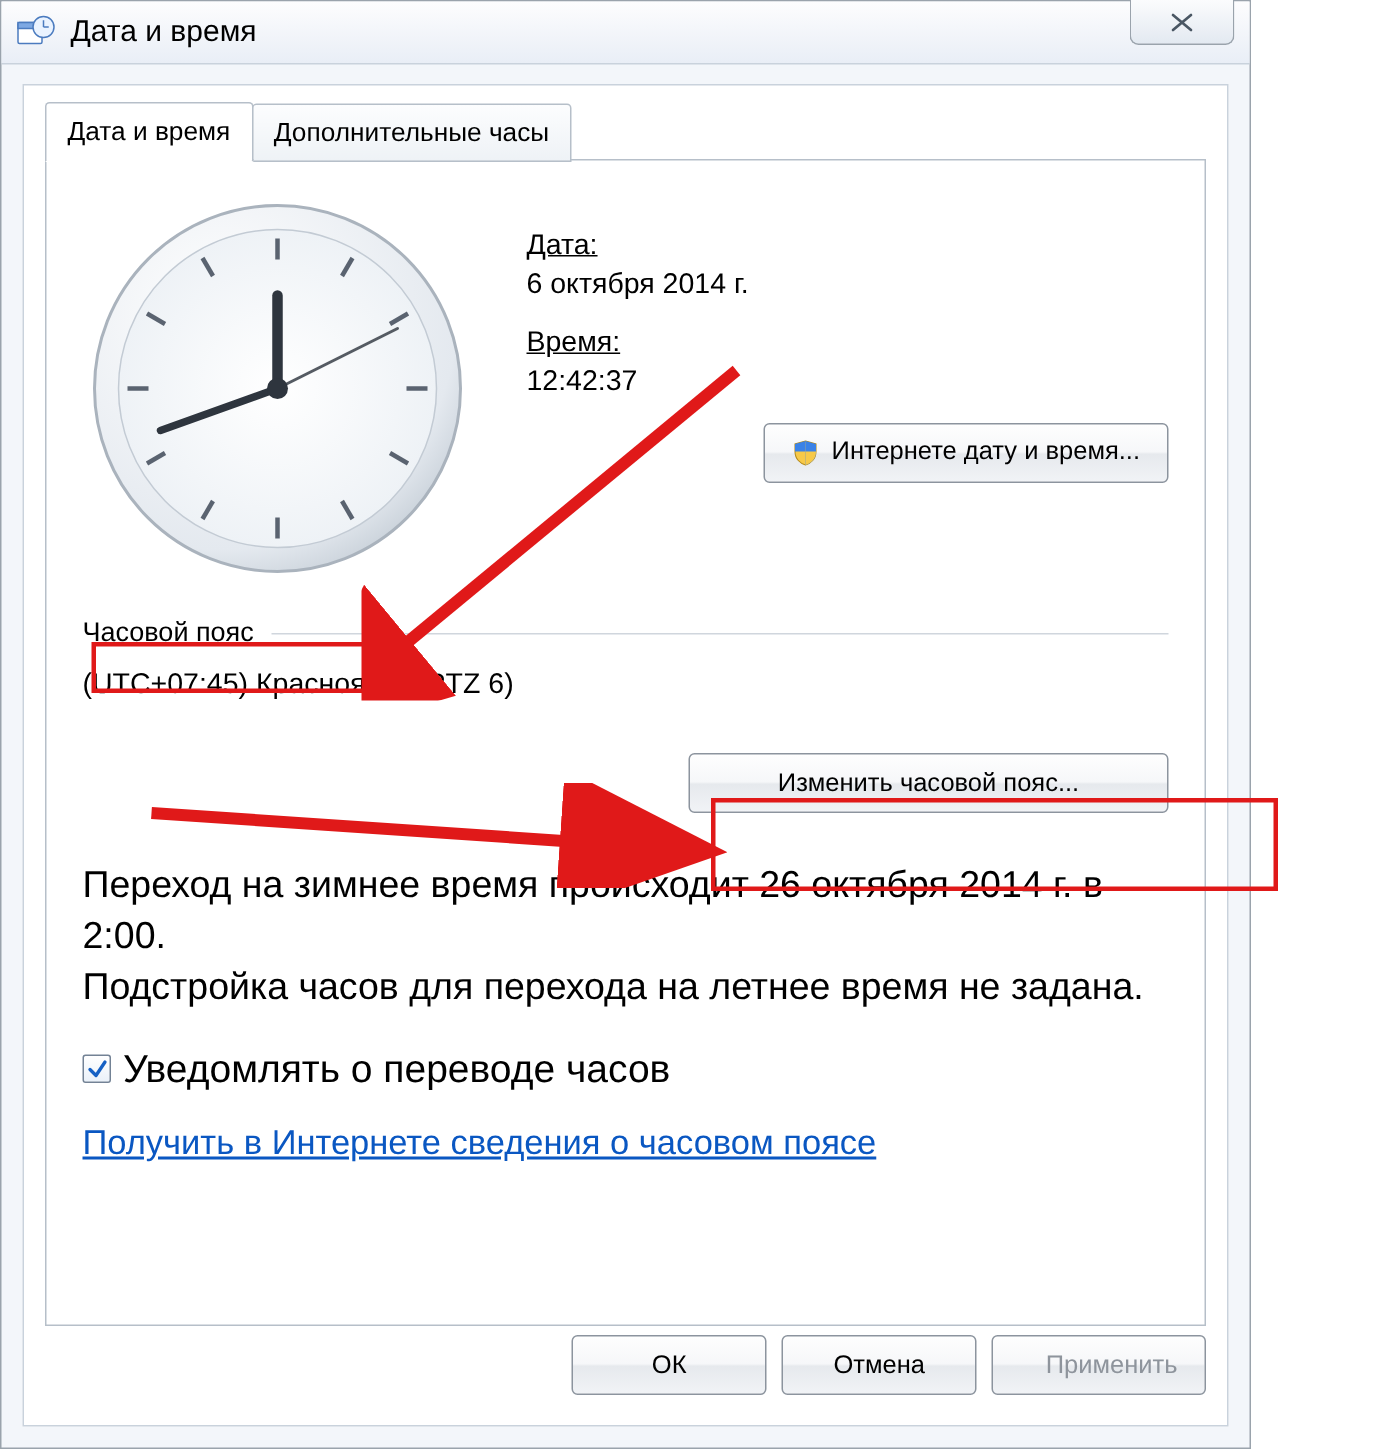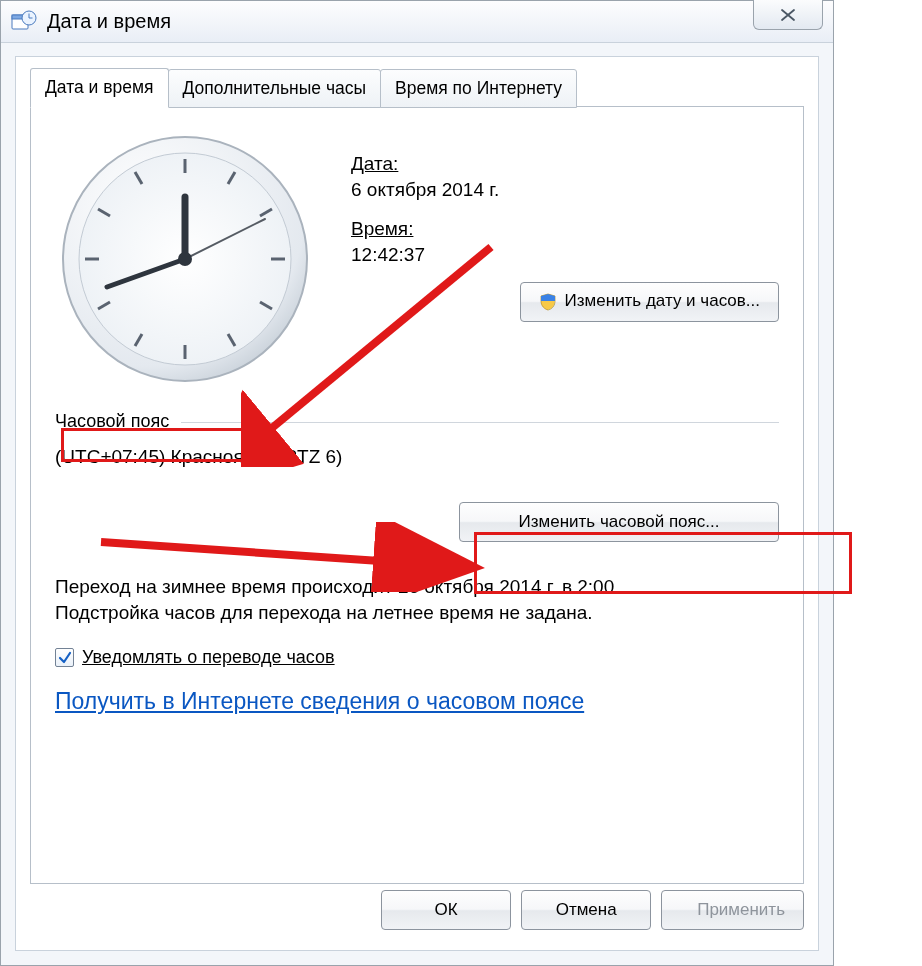--- a/index.html
+++ b/index.html
@@ -28,22 +28,22 @@
   .value{margin-bottom:14px;}
   .btnbar{display:flex;justify-content:flex-end;margin-top:6px;position:relative;}
   .button{min-width:200px;height:40px;padding:0 18px;border:1px solid #8c949e;border-radius:4px;background:linear-gradient(#fefefe 0%,#f6f7f9 48%,#e6e9ed 52%,#f1f3f6 100%);font-size:17px;display:inline-flex;align-items:center;justify-content:center;gap:8px;cursor:default;}
   .shield{width:18px;height:18px;}
   .group{margin-top:22px;}
   .group-hr{display:flex;align-items:center;gap:12px;}
   .group-title{font-size:18px;}
   .group-line{flex:1;height:1px;background:#d0d6dd;position:relative;top:1px;}
   .tz{margin-top:14px;font-size:19px;}
   .btnbar2{display:flex;justify-content:flex-end;margin-top:34px;text-align:right;}
-  .dst-text{margin-top:32px;font-size:19px;line-height:1.35;}
-  .chkrow{margin-top:22px;display:flex;align-items:center;gap:8px;font-size:18px;text-decoration:underline;}
+  .dst-text{margin-top:32px;font-size:25px;line-height:1.35;}
+  .chkrow{margin-top:22px;display:flex;align-items:center;gap:8px;font-size:26px;}
   .chk{width:19px;height:19px;border:1px solid #738295;border-radius:2px;background:linear-gradient(#fff,#eaf1f9);display:flex;align-items:center;justify-content:center;}
   .chk svg{display:block;}
   .links{margin-top:20px;}
   .links a{color:#0a57c2;font-size:23px;text-decoration:underline;display:inline-block;margin-bottom:8px;cursor:default;}
   
   .bottombar{position:absolute;left:14px;right:14px;bottom:14px;height:46px;display:flex;justify-content:flex-end;gap:10px;}
   .bottombar .button{min-width:130px;height:40px;}
   .button.disabled{color:#8e949c;padding-left:35px;}
   
   .anno-box{position:absolute;border:3px solid #e01919;pointer-events:none;}
@@ -70,21 +70,20 @@
           <path d="M3 2 L9 7 L15 2 M3 12 L9 7 L15 12" stroke="#4a5764" stroke-width="1.8" fill="none" stroke-linecap="round"></path>
         </svg>
     </div>
   </div>
 
   <div class="client">
 
     <div class="tabs">
       <div class="tab active">Дата и время</div>
       <div class="tab">Дополнительные часы</div>
-      <div class="tab">Время по Интернету</div>
     </div>
 
     <div class="panel">
 
       <div class="toprow">
         <div class="clock-box">
           <svg width="260" height="260" viewBox="0 0 260 260">
             <defs>
               <radialGradient id="g1" cx="35%" cy="30%" r="80%">
                 <stop offset="0%" stop-color="#ffffff"></stop>
@@ -129,21 +128,21 @@
           <div class="btnbar">
             <div class="button">
               <span class="shield">
                 <svg width="18" height="18" viewBox="0 0 18 18">
                   <path d="M9 1 L16 3 V8 C16 13 12.5 16 9 17 C5.5 16 2 13 2 8 V3 Z" fill="#f7c948" stroke="#b58a17" stroke-width="0.7"></path>
                   <path d="M9 1 L16 3 V8 C16 13 12.5 16 9 17 Z" fill="#3b82e6"></path>
                   <path d="M9 1 L2 3 V8 L9 8 Z" fill="#3b82e6"></path>
                   <path d="M9 8 L16 8 V8 C16 13 12.5 16 9 17 Z" fill="#f7c948"></path>
                 </svg>
               </span>
-              <span>Изменить дату и часов...</span>
+              <span>Интернете дату и время...</span>
             </div>
           </div>
         </div>
       </div>
 
       <div class="group">
         <div class="group-hr">
           <span class="group-title">Часовой пояс</span>
           <span class="group-line"></span>
         </div>

